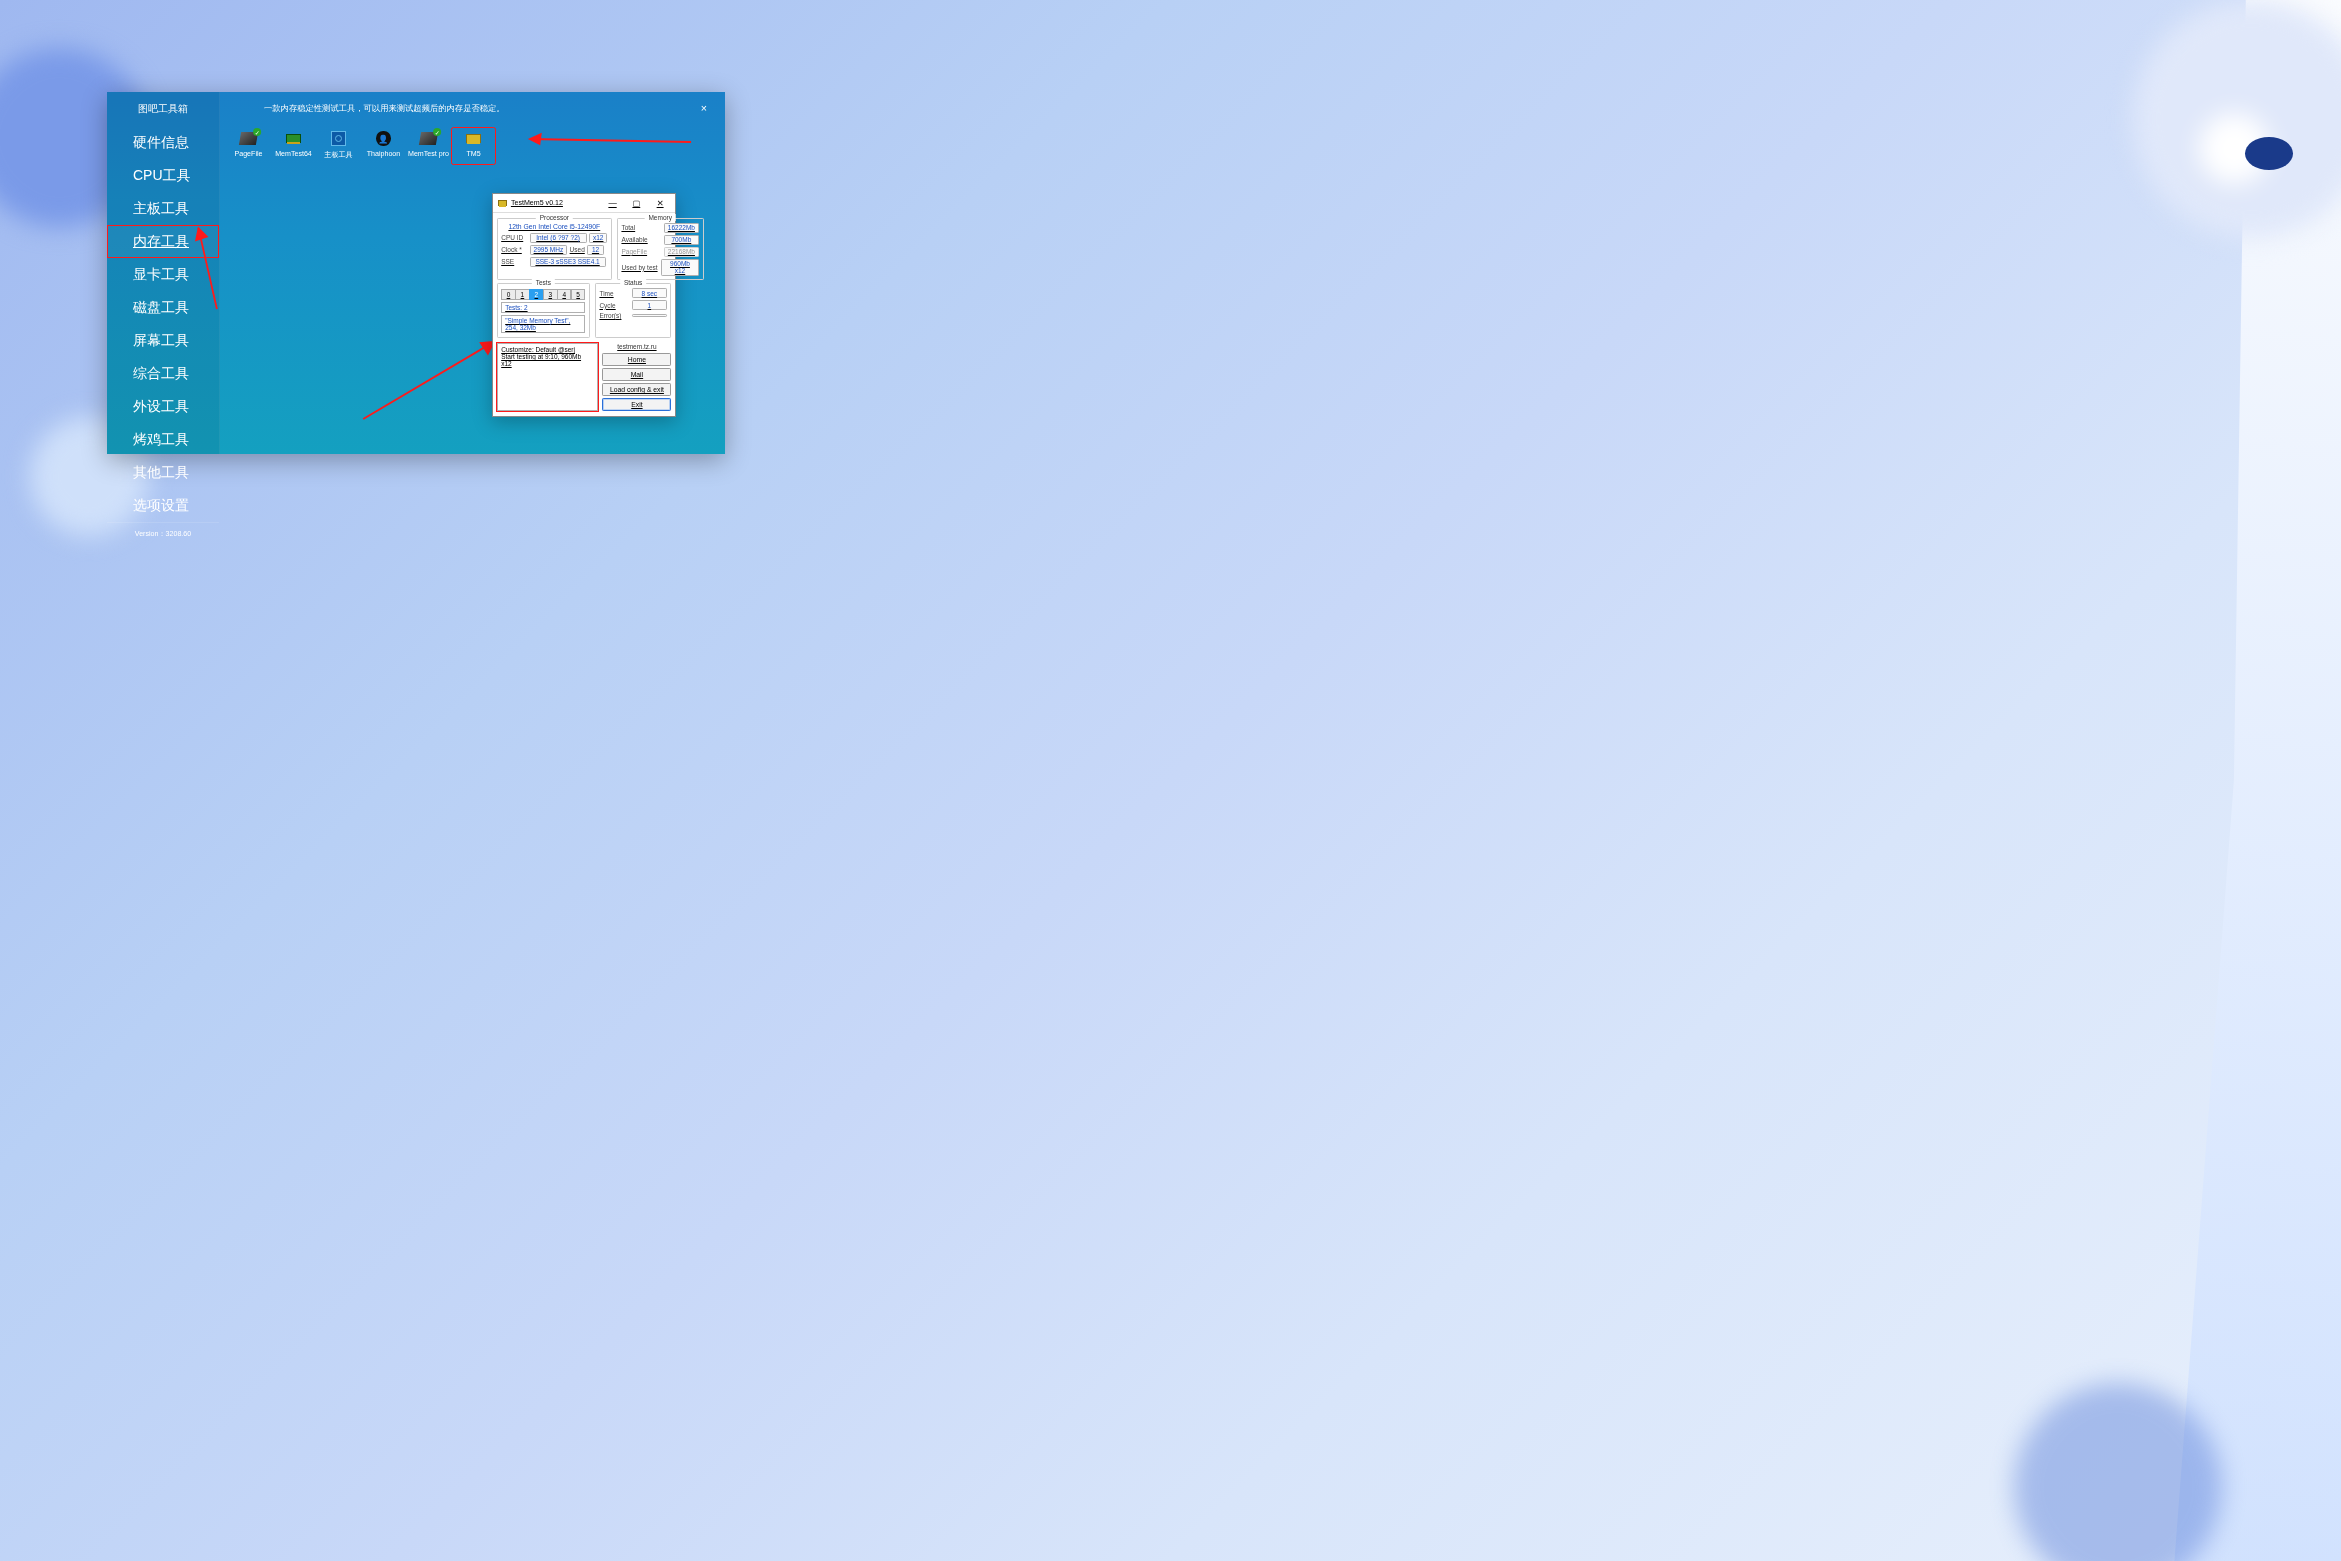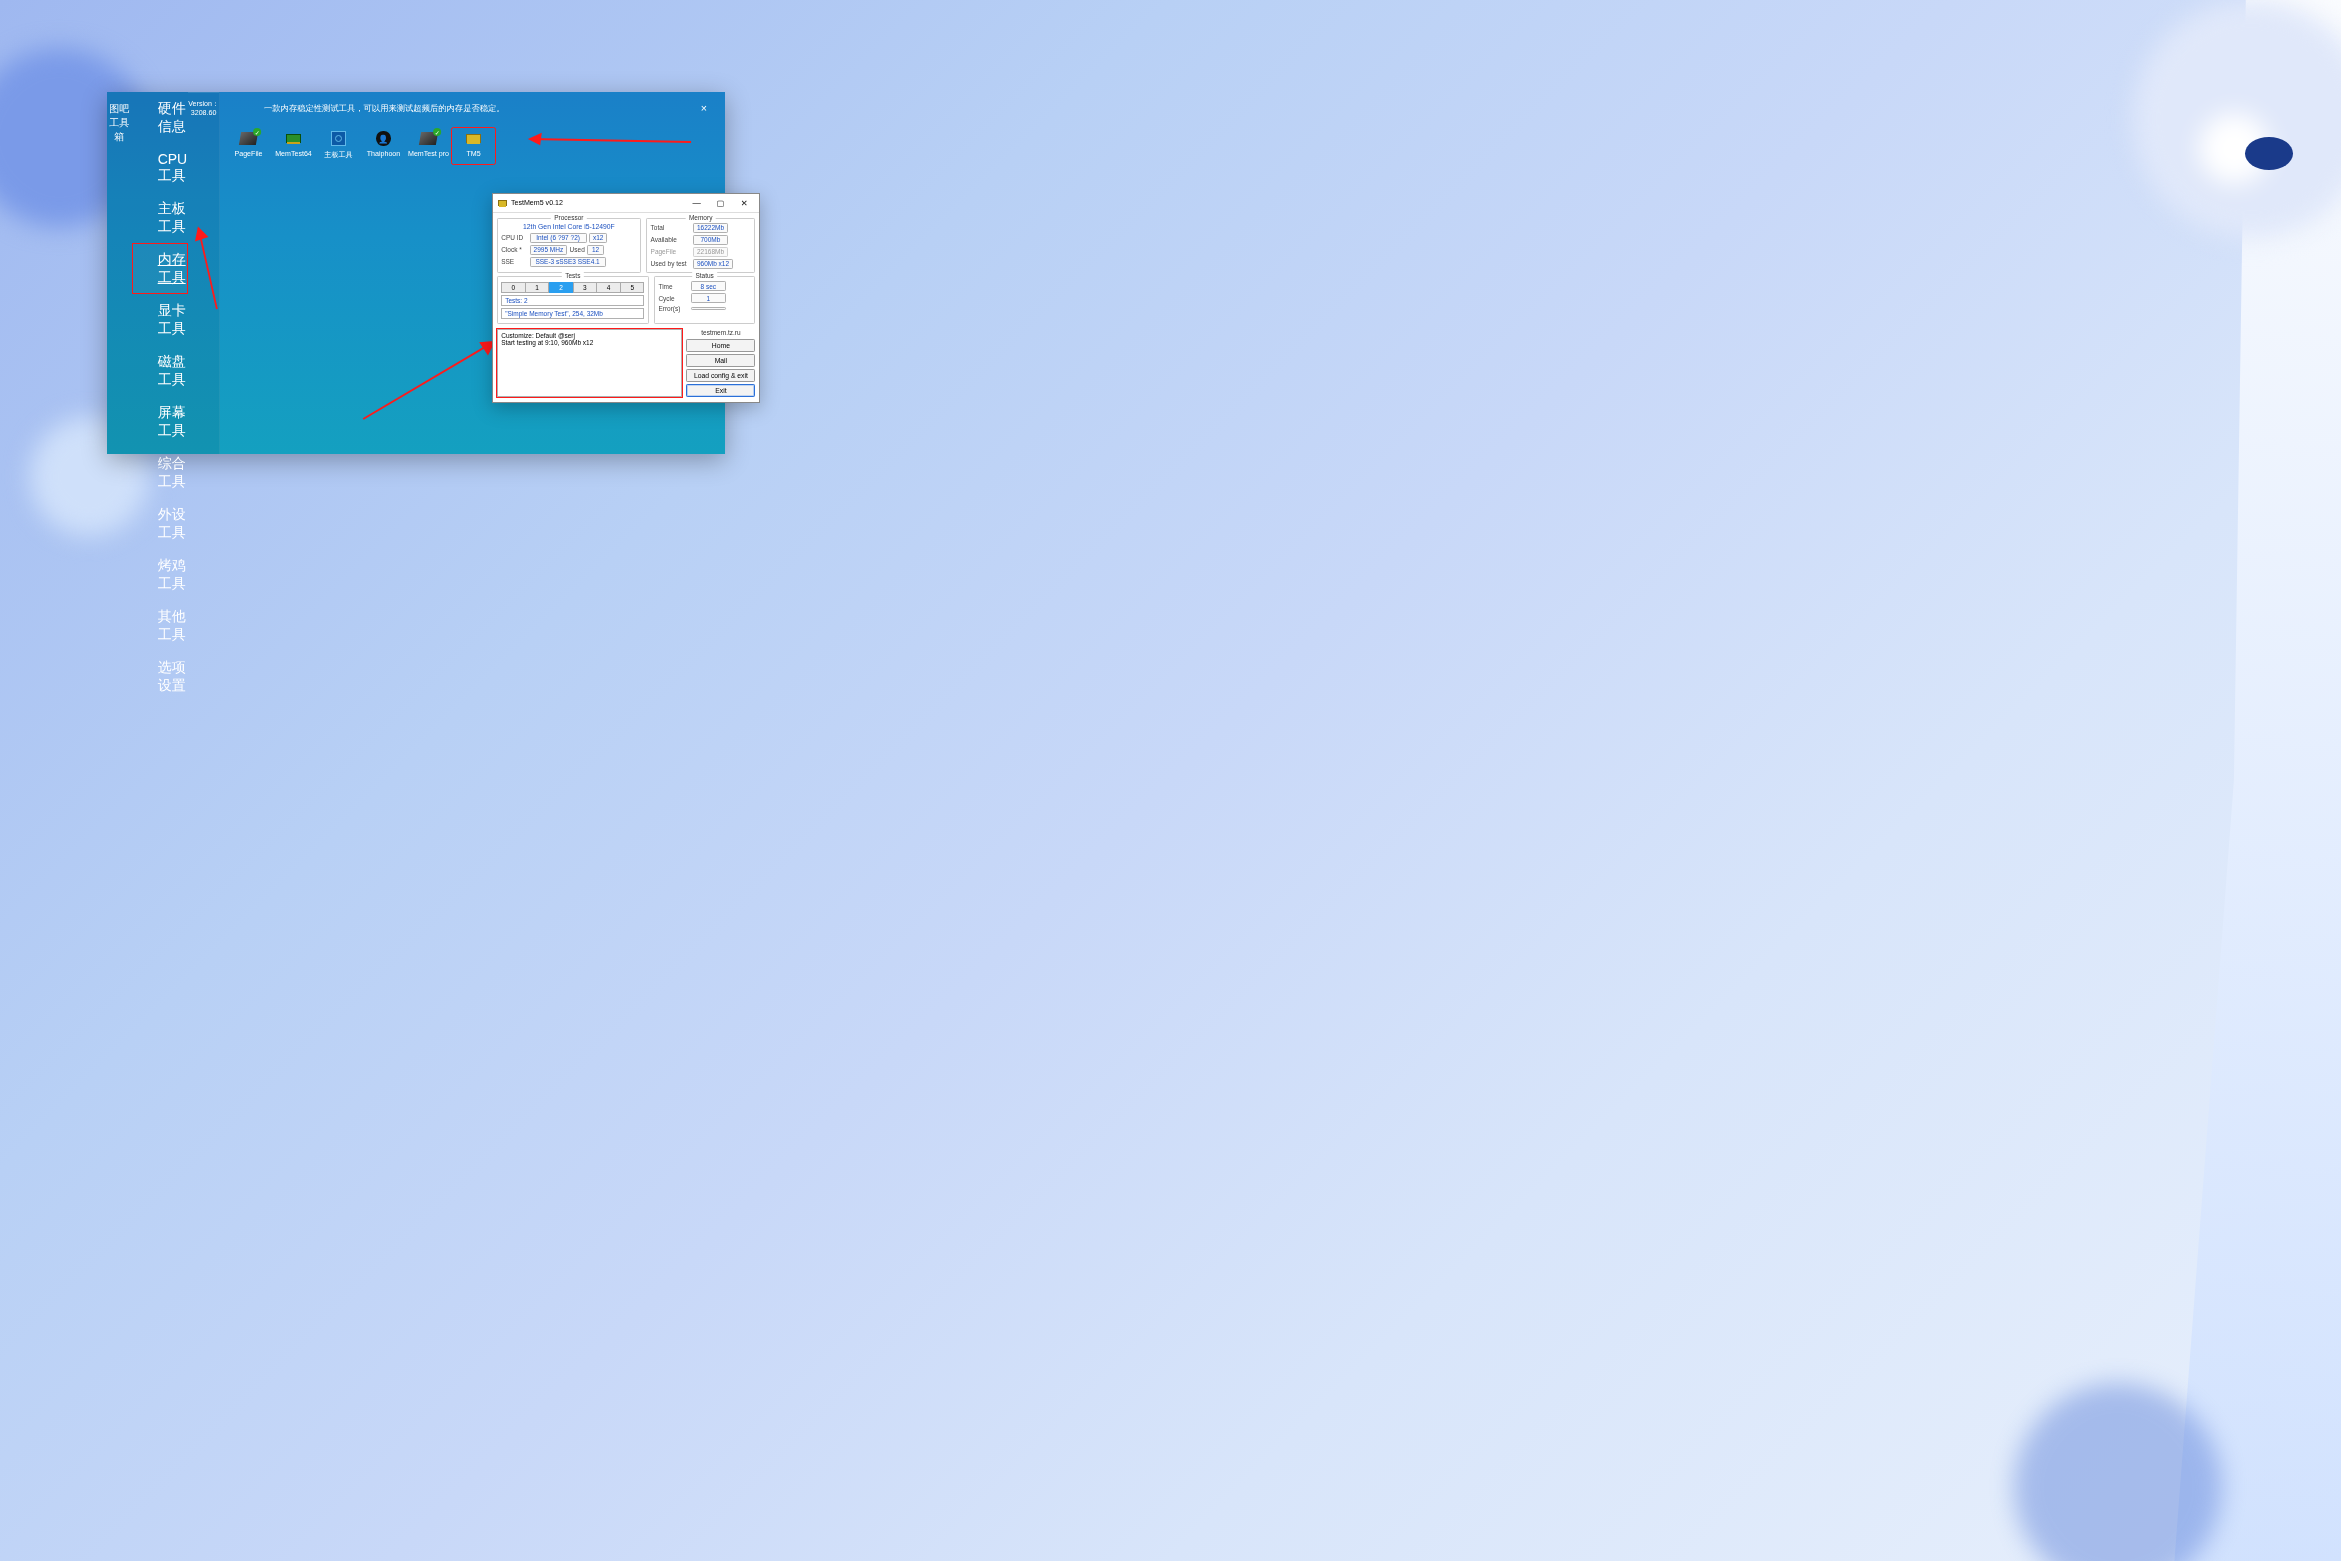--- a/index.html
+++ b/index.html
@@ -26,21 +26,21 @@
     width: 618px; height: 362px;
     background: linear-gradient(180deg, #1a80c8 0%, #1790c8 40%, #14a0c0 100%);
     box-shadow: 0 6px 24px rgba(0,0,0,0.3);
     display: flex;
     font-size: 8.3px;
     color: #fff;
   }
   .sidebar {
     width: 113px;
     background: rgba(0,0,0,0.08);
-    display: flex; flex-direction: row;
+    display: flex; flex-direction: column;
     border-right: 0.6px solid rgba(255,255,255,0.06);
   }
   .app-title {
     text-align: center; padding: 9.5px 0 10.7px 0;
     font-size: 10px;
   }
   .sidebar-items { flex: 1; }
   .sidebar-item {
     padding: 6.5px 0 6.5px 25px; font-size: 14px; cursor: pointer;
     border: 1.8px solid transparent;
@@ -74,27 +74,28 @@
   .tool.hl { border: 1.8px solid #ff1a1a; }
 
   
   .arrow { position:absolute; pointer-events:none; }
   .arrow svg line, .arrow svg polygon { stroke:#ff1a1a; fill:#ff1a1a; stroke-width:3; }
 
   
   .tm5 {
     position: absolute;
     top: 101px; left: 272px;
-    width: 268px;
+    width: 184px;
     background: #fff; color: #000;
     border: 0.6px solid #888;
     font-family: "Segoe UI", Tahoma, sans-serif;
     font-size: 7.1px;
     box-shadow: 0 4.8px 18px rgba(0,0,0,0.25);
     z-index: 10;
+    text-decoration: underline;
   }
   .tm5-title {
     display:flex; align-items:center; justify-content:space-between;
     padding: 2.4px 3.6px 2.4px 4.8px; border-bottom: 0.6px solid #ddd;
     background:#fff;
   }
   .tm5-title-left { display:flex; align-items:center; gap:3.6px; font-size:7.1px; }
   .tm5-wc { display:flex; align-items:center; gap:1.2px; }
   .tm5-wc span { display:inline-flex; width:22.6px; height:13px; align-items:center; justify-content:center; font-size:8.3px; color:#222; }
   .tm5-body { padding: 2.4px 3.6px 4.8px 3.6px; }

